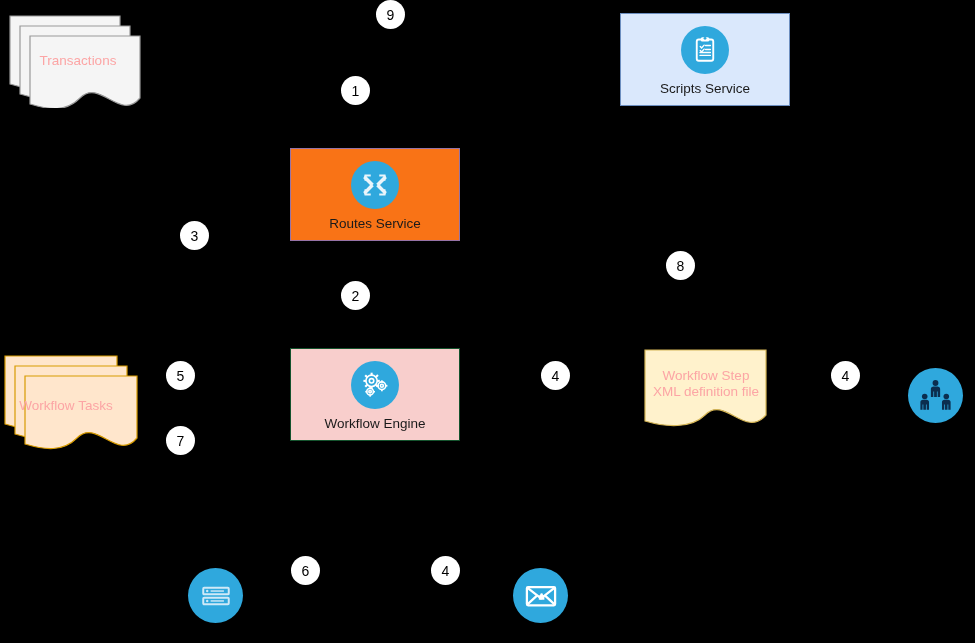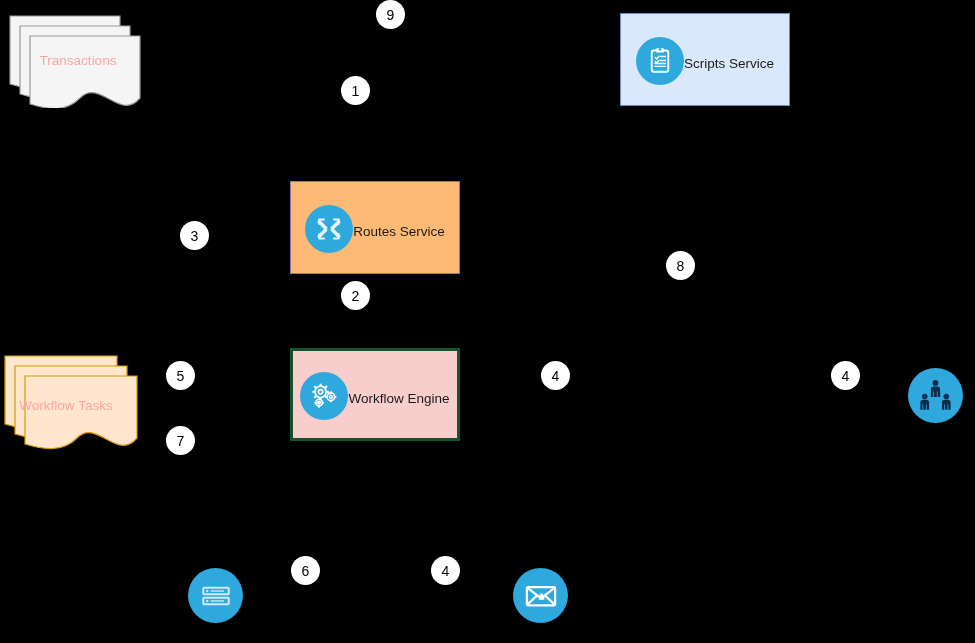--- a/index.html
+++ b/index.html
@@ -14,21 +14,21 @@
     background: #000000;
     overflow: hidden;
     font-family: "Liberation Sans", sans-serif;
   }
 
   
   .node-box {
     position: absolute;
     box-sizing: border-box;
     display: flex;
-    flex-direction: row;
+    flex-direction: column;
     align-items: center;
     justify-content: center;
   }
   .node-box .node-label {
     font-size: 13.5px;
     color: #1a1a1a;
     text-align: center;
     line-height: 15px;
     white-space: nowrap;
   }
@@ -104,39 +104,39 @@
         <path d="M8.2 12.4 l1.1 1.2 l2.0 -2.3" fill="none" stroke="#ffffff" stroke-width="1.1" stroke-linecap="round"></path>
         <line x1="8.0" y1="16.3" x2="16.3" y2="16.3" stroke="#ffffff" stroke-width="1.1" stroke-linecap="round"></line>
         <line x1="12.4" y1="8.4" x2="16.3" y2="8.4" stroke="#ffffff" stroke-width="1.1" stroke-linecap="round"></line>
         <line x1="12.4" y1="11.6" x2="16.3" y2="11.6" stroke="#ffffff" stroke-width="1.1" stroke-linecap="round"></line>
         <line x1="8.0" y1="14.0" x2="16.3" y2="14.0" stroke="#ffffff" stroke-width="1.1" stroke-linecap="round"></line>
       </svg>
     </div>
     <div class="node-label" style="margin-top:7px;">Scripts Service</div>
   </div>
 
-  <div class="node-box" style="left:290px; top:148px; width:170px; height:93px; background:#fdba74; border:1px solid #9673a6;margin-top:33px;">
+  <div class="node-box" style="left:290px; top:148px; width:170px; height:93px; background:#f97316; border:1px solid #9673a6;">
     <div class="icon-circle" style="width:48px; height:48px; background:#2fa8dd; margin-top:2px;">
       <svg width="30" height="30" viewBox="0 0 24 24">
         <g fill="#eaf5fb">
           <path d="M10.6 10.6 L5.2 5.2 L5.2 8.6 L3.6 8.6 L3.6 3.6 L8.6 3.6 L8.6 5.2 L5.2 5.2 Z"></path>
           <path d="M4.0 4.0 L11.0 11.0 L9.0 13.0 L2.6 6.5 Z"></path>
           <path d="M13.4 10.6 L18.8 5.2 L18.8 8.6 L20.4 8.6 L20.4 3.6 L15.4 3.6 L15.4 5.2 L18.8 5.2 Z"></path>
           <path d="M20.0 4.0 L13.0 11.0 L15.0 13.0 L21.4 6.5 Z"></path>
           <path d="M10.6 13.4 L5.2 18.8 L5.2 15.4 L3.6 15.4 L3.6 20.4 L8.6 20.4 L8.6 18.8 L5.2 18.8 Z"></path>
           <path d="M4.0 20.0 L11.0 13.0 L9.0 11.0 L2.6 17.5 Z"></path>
           <path d="M13.4 13.4 L18.8 18.8 L18.8 15.4 L20.4 15.4 L20.4 20.4 L15.4 20.4 L15.4 18.8 L18.8 18.8 Z"></path>
           <path d="M20.0 20.0 L13.0 13.0 L15.0 11.0 L21.4 17.5 Z"></path>
         </g>
       </svg>
     </div>
     <div class="node-label" style="margin-top:7px;">Routes Service</div>
   </div>
 
-  <div class="node-box" style="left:290px; top:348px; width:170px; height:93px; background:#f8cecc; border:3px solid #14532d;">
+  <div class="node-box" style="left:290px; top:348px; width:170px; height:93px; background:#f8cecc; border:1px solid #14532d;">
     <div class="icon-circle" style="width:48px; height:48px; background:#2fa8dd; margin-top:2px;">
       <svg width="32" height="32" viewBox="0 0 26 26">
         <g fill="none" stroke="#ffffff" stroke-width="1.3">
           <circle cx="10.2" cy="9.6" r="4.6"></circle>
           <circle cx="10.2" cy="9.6" r="1.8"></circle>
           <circle cx="18.6" cy="13.6" r="3.1"></circle>
           <circle cx="18.6" cy="13.6" r="1.2"></circle>
           <circle cx="9.0" cy="18.4" r="2.7"></circle>
           <circle cx="9.0" cy="18.4" r="1.0"></circle>
         </g>
@@ -165,20 +165,27 @@
 
   <div class="doc-shape" style="left:3px; top:346px; width:145px; height:104px;">
     <svg width="145" height="104" viewBox="0 0 145 104">
       <path d="M2 10 H114 V72 C94 96 74 52 54 72 C40 86 22 84 2 78 Z" fill="#ffe6cc" stroke="#d79b00" stroke-width="1.2"></path>
       <path d="M12 20 H124 V82 C104 106 84 62 64 82 C50 96 32 94 12 88 Z" fill="#ffe6cc" stroke="#d79b00" stroke-width="1.2"></path>
       <path d="M22 30 H134 V92 C114 116 94 72 74 92 C60 106 42 104 22 98 Z" fill="#ffe6cc" stroke="#d79b00" stroke-width="1.2"></path>
     </svg>
     <div class="doc-label" style="top:52px; left:7px; width:112px;">Workflow Tasks</div>
   </div>
 
+  <div class="doc-shape" style="left:644px; top:349px; width:124px; height:86px;">
+    <svg width="124" height="86" viewBox="0 0 124 86">
+      <path d="M1 1 H122 V66 C101 90 81 46 61 66 C47 80 21 78 1 72 Z" fill="#fff2cc" stroke="#d6b656" stroke-width="1.2"></path>
+    </svg>
+    <div class="doc-label" style="top:19px;">Workflow Step</div>
+    <div class="doc-label" style="top:35px;">XML definition file</div>
+  </div>
 
   <div class="std-icon" style="left:908px; top:368px; width:55px; height:55px;">
     <svg width="37" height="37" viewBox="0 0 24 24">
       <g fill="#0b2e4f">
         <circle cx="12" cy="3.9" r="1.9"></circle>
         <path d="M9.0 13.0 V7.6 c0-1.1 0.9-1.5 3.0-1.5 s3.0 0.4 3.0 1.5 V13.0 h-1.6 V9.4 h-0.5 V13.0 h-1.8 V9.4 h-0.5 V13.0 Z"></path>
         <circle cx="5.0" cy="12.6" r="1.8"></circle>
         <path d="M2.2 21.3 V16.2 c0-1.0 0.8-1.4 2.8-1.4 s2.8 0.4 2.8 1.4 V21.3 h-1.5 V17.9 h-0.5 V21.3 h-1.7 V17.9 h-0.5 V21.3 Z"></path>
         <circle cx="19.0" cy="12.6" r="1.8"></circle>
         <path d="M16.2 21.3 V16.2 c0-1.0 0.8-1.4 2.8-1.4 s2.8 0.4 2.8 1.4 V21.3 h-1.5 V17.9 h-0.5 V21.3 h-1.7 V17.9 h-0.5 V21.3 Z"></path>

